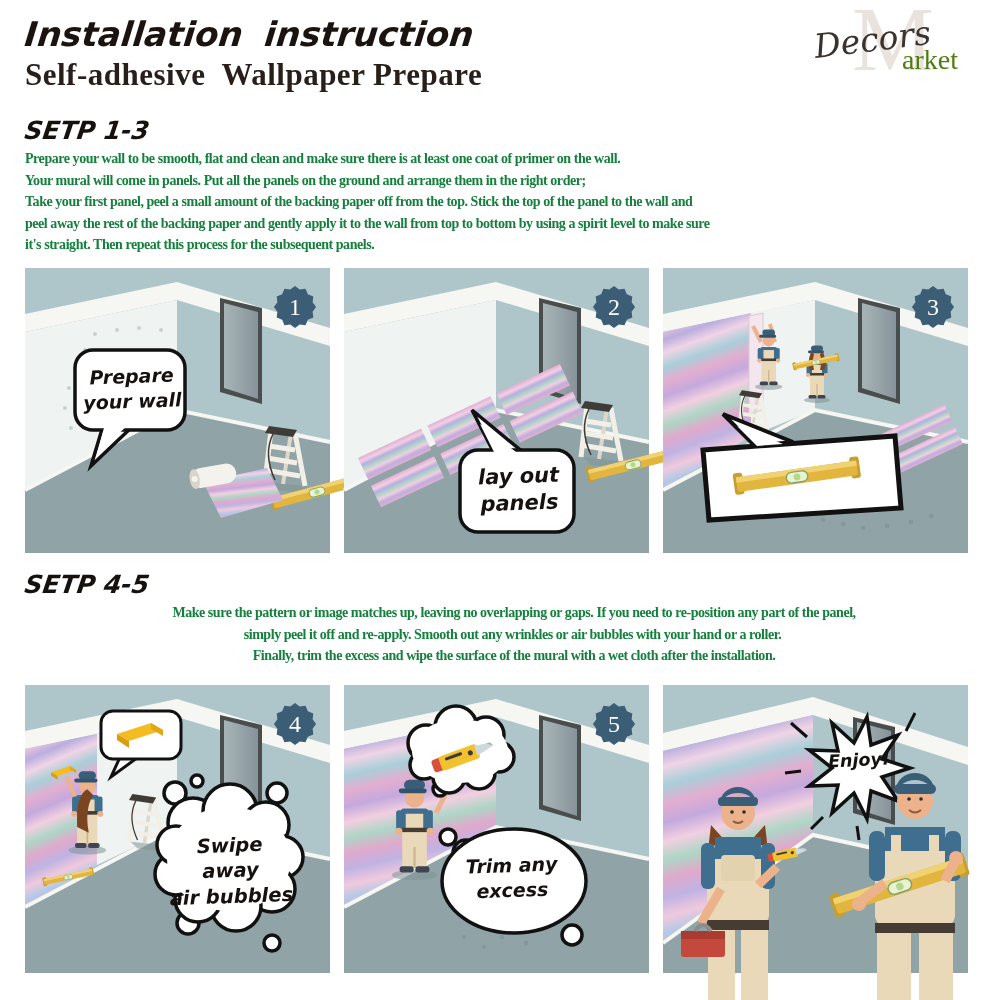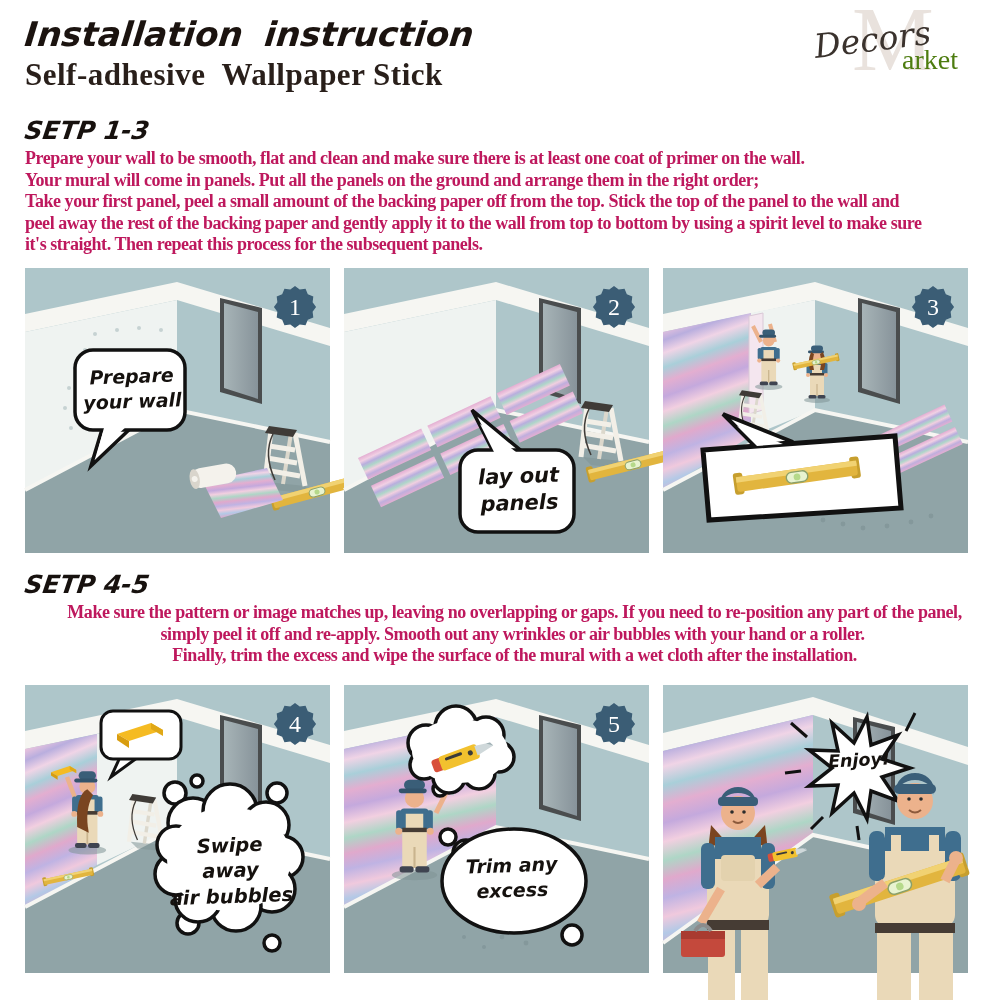--- a/index.html
+++ b/index.html
@@ -12,22 +12,22 @@
   .subtitle{left:25px;top:57px;font-size:31px;font-weight:bold;color:#291f1a;white-space:pre;letter-spacing:.5px;}
   .logo{right:10px;top:4px;width:180px;height:84px;}
   .logo-m{position:absolute;left:42px;top:-18px;font-size:92px;color:#e9e2dd;font-family:"Liberation Serif",serif;}
   .logo-script{position:absolute;left:4px;top:16px;font-family:"DejaVu Serif",serif;font-style:italic;
                font-size:33px;color:#3a322d;transform:rotate(-7deg);}
   .logo-suffix{position:absolute;left:92px;top:40px;font-size:28px;color:#4d7c0f;}
   
   .step-heading{left:25px;font-family:"DejaVu Sans",sans-serif;font-weight:bold;font-style:italic;
                 font-size:25px;color:#17110e;transform:skewX(-8deg);transform-origin:left;}
   #heading1{top:116px;} #heading2{top:570px;}
-  .step-body{left:25px;width:975px;font-size:18px;font-weight:bold;line-height:21.5px;
-             letter-spacing:-0.45px;white-space:pre;color:#be185d;}
+  .step-body{left:25px;width:975px;font-size:14px;font-weight:bold;line-height:21.5px;
+             letter-spacing:-0.45px;white-space:pre;color:#15803d;}
   #body1{top:148px;} #body2{top:602px;text-align:center;}
   
   .row{position:absolute;left:25px;display:flex;gap:14px;}
   #row1{top:268px;} #row2{top:685px;}
   .panel{width:305px;height:285px;position:relative;}
   #row2 .panel{height:288px;}
   .panel svg{position:absolute;left:0;top:0;overflow:visible;}
   
   .badge{position:absolute;top:16px;right:12px;width:46px;height:46px;background:#3b5d75;
          display:flex;align-items:center;justify-content:center;
@@ -124,21 +124,21 @@
     <circle cx="14" cy="12" r="5.5" fill="#ecb28c"></circle>
     <rect x="8" y="1.5" width="12" height="6" rx="3" fill="#3a5e78"></rect>
     <rect x="5" y="6.5" width="16" height="2.8" rx="1.4" fill="#33536b"></rect>
   </g>
 </defs>
 </svg>
 
 <div class="page">
 
   <div class="abs title">Installation instruction</div>
-  <div class="abs subtitle">Self-adhesive  Wallpaper Stick</div>
+  <div class="abs subtitle">Self-adhesive  Wallpaper Prepare</div>
   <div class="abs logo">
     <span class="logo-m">M</span>
     <span class="logo-suffix">arket</span>
     <span class="logo-script">Decors</span>
   </div>
 
   <div class="abs step-heading" id="heading1">SETP 1-3</div>
   <div class="abs step-body" id="body1">Prepare your wall to be smooth, flat and clean and make sure there is at least one coat of primer on the wall.
 Your mural will come in panels. Put all the panels on the ground and arrange them in the right order;
 Take your first panel, peel a small amount of the backing paper off from the top. Stick the top of the panel to the wall and

